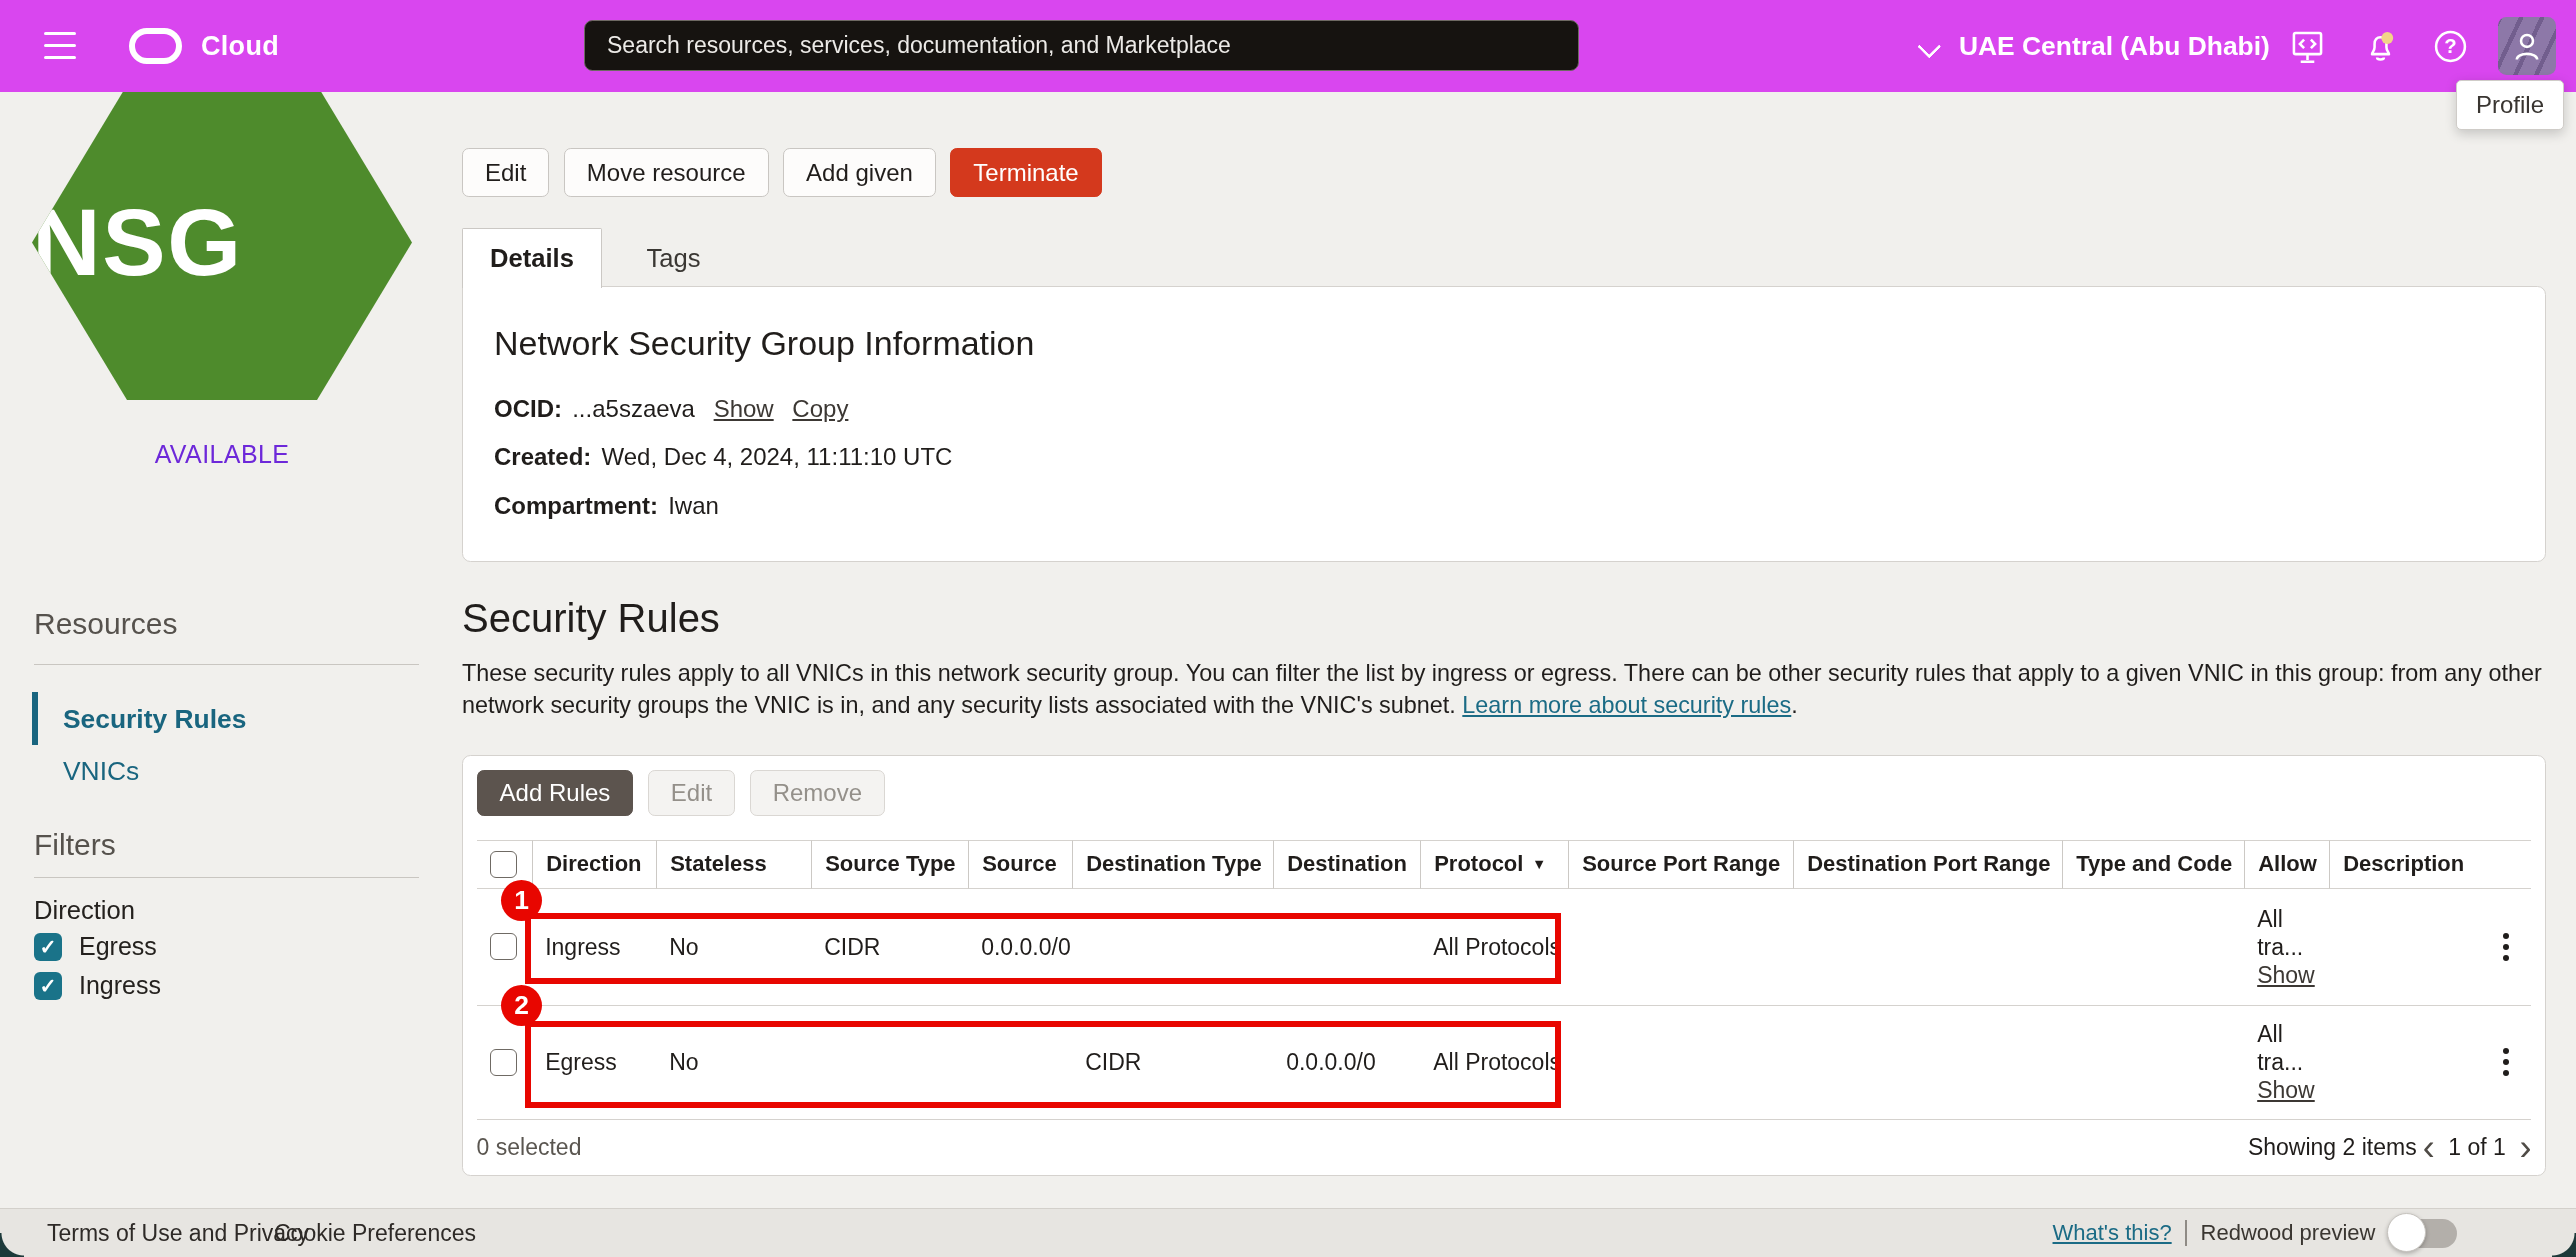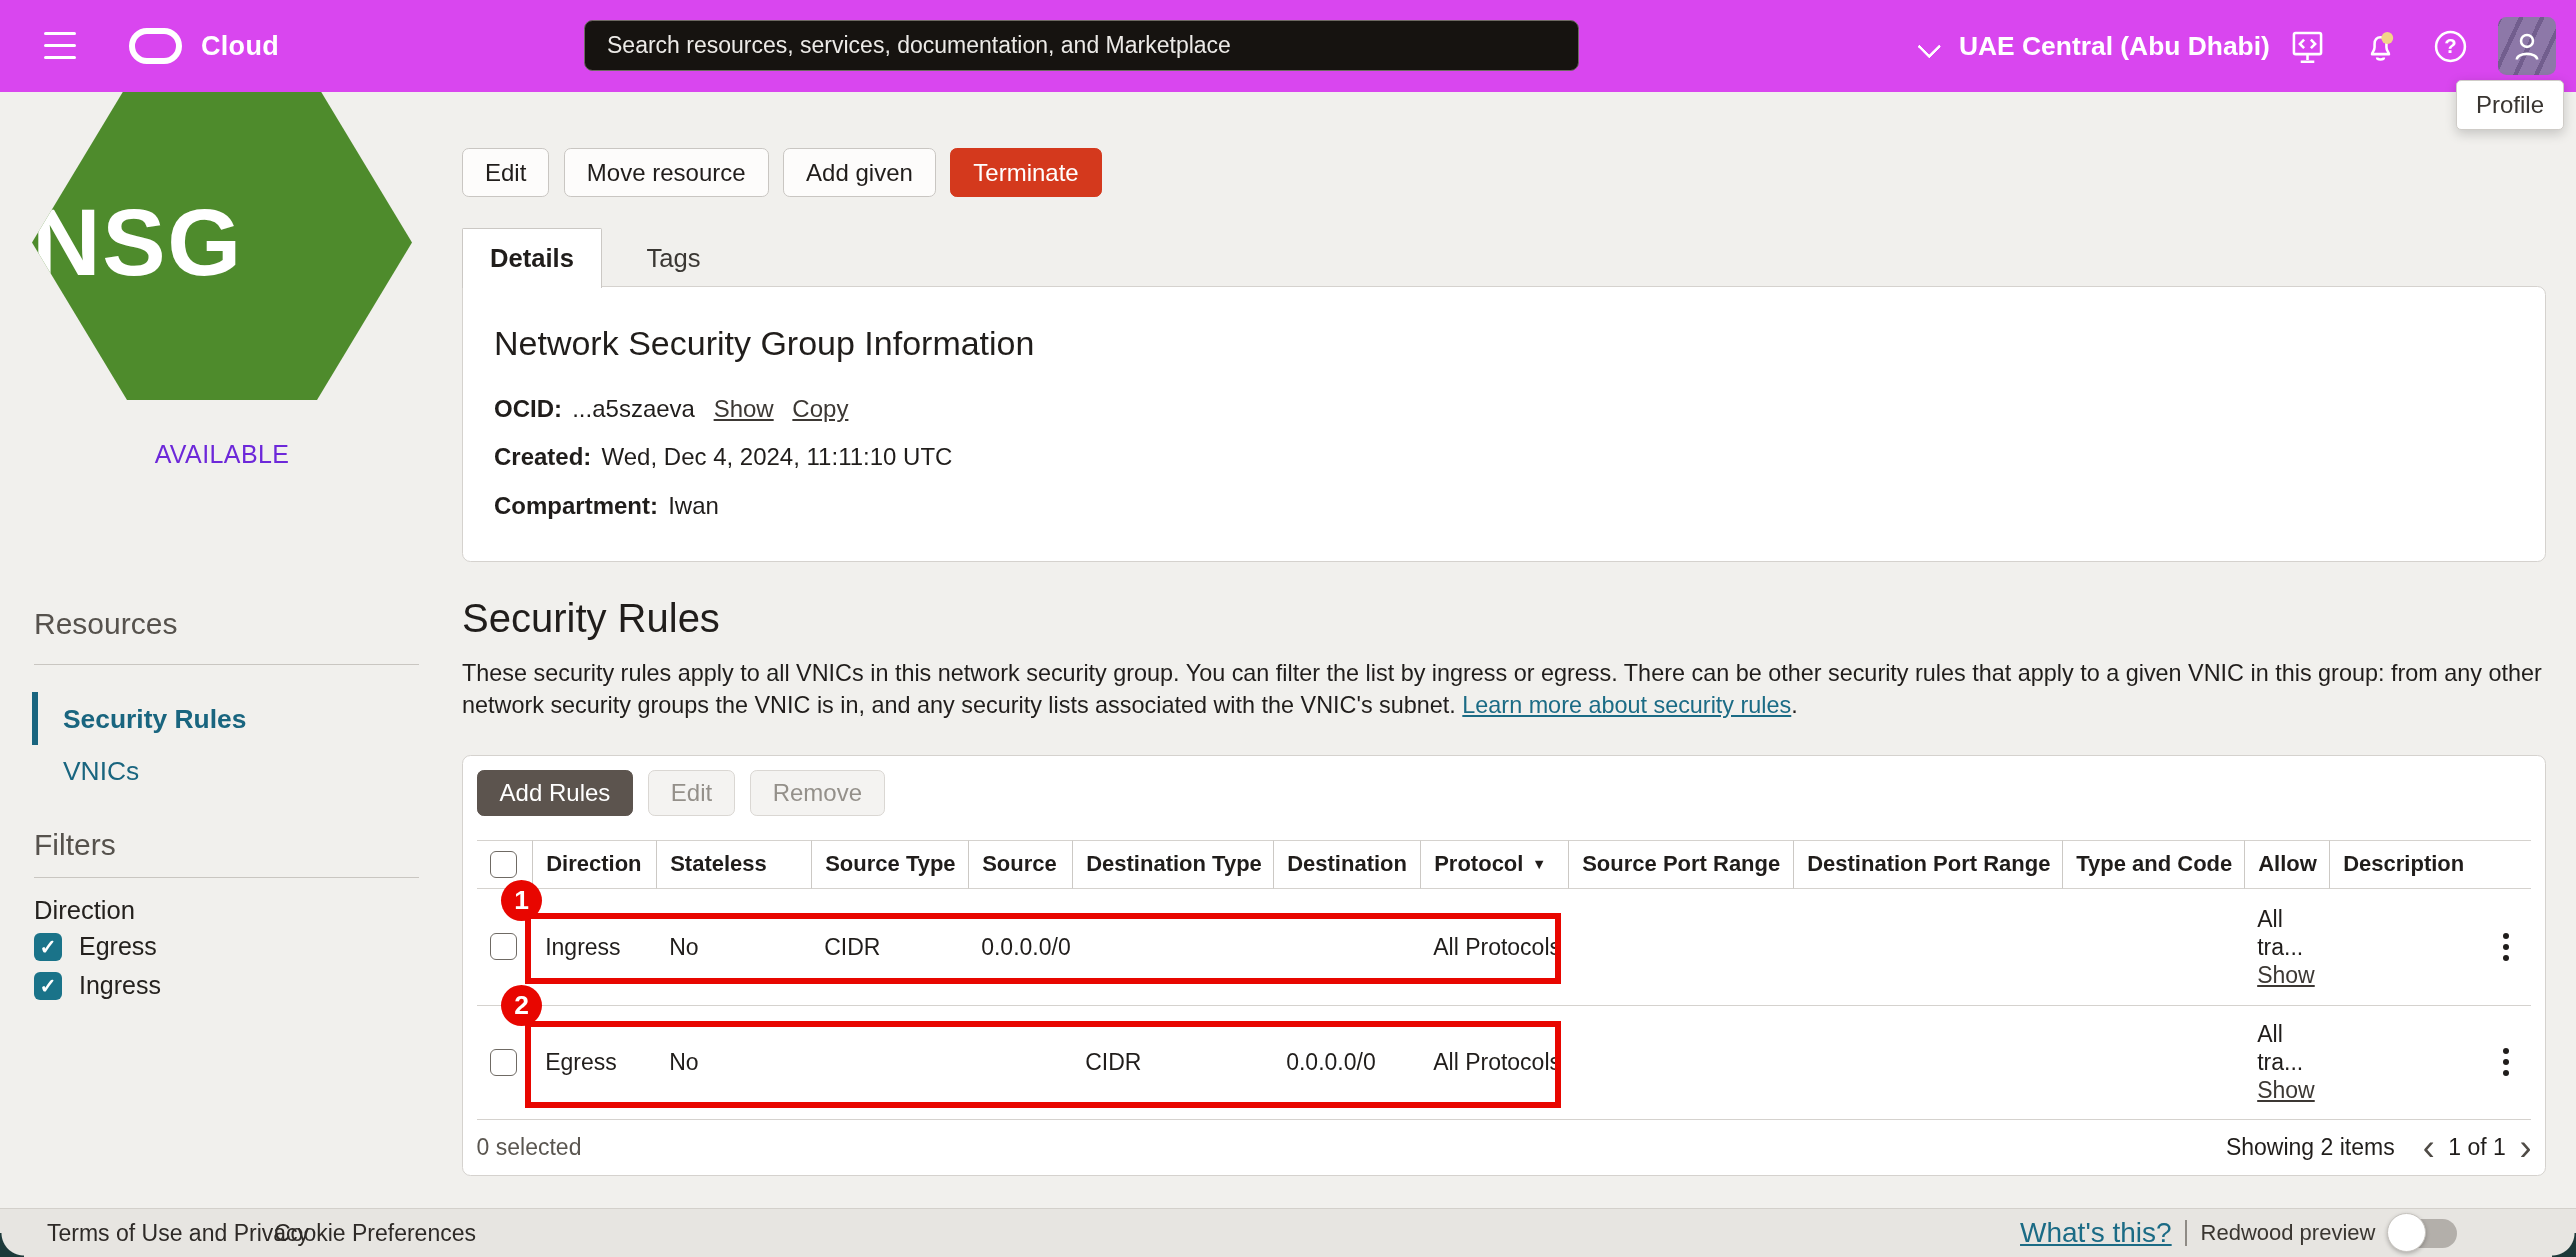--- a/index.html
+++ b/index.html
@@ -76,21 +76,21 @@
   .wrapnarrow { display:block; width:95px; word-break:break-all; }
   .cellstack { display:flex; flex-direction:column; justify-content:center; }
   .box { width:27px; height:27px; border:1.7px solid #6f6a64; border-radius:6px; background:#fff; cursor:pointer; }
   .td.cbx, .th.cbx { padding-left:13.6px; }
   .desc-cell { position:relative; }
   .kebab { position:absolute; right:22px; top:50%; transform:translateY(-50%); display:flex; flex-direction:column; gap:5.1px; cursor:pointer; }
   .kebab i { width:6px; height:6px; border-radius:50%; background:#201d1b; }
 
   .tfoot { height:55px; display:flex; align-items:center; justify-content:space-between; }
   .tf-left { font-size:23px; color:#5a5650; }
-  .tf-right { display:flex; align-items:center; gap:28px; }
+  .tf-right { display:flex; align-items:center; gap:6px; }
   .tf-show { font-size:23px; color:#201d1b; }
   .pager { display:flex; align-items:center; gap:13.6px; font-size:23px; }
   .pchev { font-size:36px; color:#4f4b46; line-height:23px; cursor:pointer; }
 
   
   .ann-circle { position:absolute; width:41px; height:41px; border-radius:50%; background:#e80600; color:#fff; font-size:26.4px; font-weight:700; display:flex; align-items:center; justify-content:center; z-index:10; }
   .ann-box { position:absolute; border:6px solid #e80600; z-index:9; }
 
   
   .footbar { position:absolute; left:0; top:1208px; width:2576px; height:49px; background:#e7e5e1; border-top:1.7px solid #d3d0cb; display:flex; align-items:center; z-index:4; }
@@ -313,21 +313,21 @@
 
   <div class="ann-circle" style="left:501px; top:880px;">1</div>
   <div class="ann-box" style="left:525px; top:913px; width:1036px; height:71px;"></div>
   <div class="ann-circle" style="left:501px; top:985px;">2</div>
   <div class="ann-box" style="left:525px; top:1021px; width:1036px; height:87px;"></div>
 
   <div class="footbar">
     <span class="flink" style="position:absolute; left:47px;">Terms of Use and Privacy</span>
     <span class="flink" style="position:absolute; left:274px;">Cookie Preferences</span>
     <div class="fright">
-      <span class="tlink" style="font-size:28px;">What's this?</span>
+      <span class="tlink" style="font-size:22px;">What's this?</span>
       <span class="fdiv"></span>
       <span style="font-size:22px; color:#3a3631;">Redwood preview</span>
       <span class="toggle">
           <span class="knob"></span>
         </span>
     </div>
   </div>
   <div class="corner left"></div>
   <div class="corner right"></div>
 

